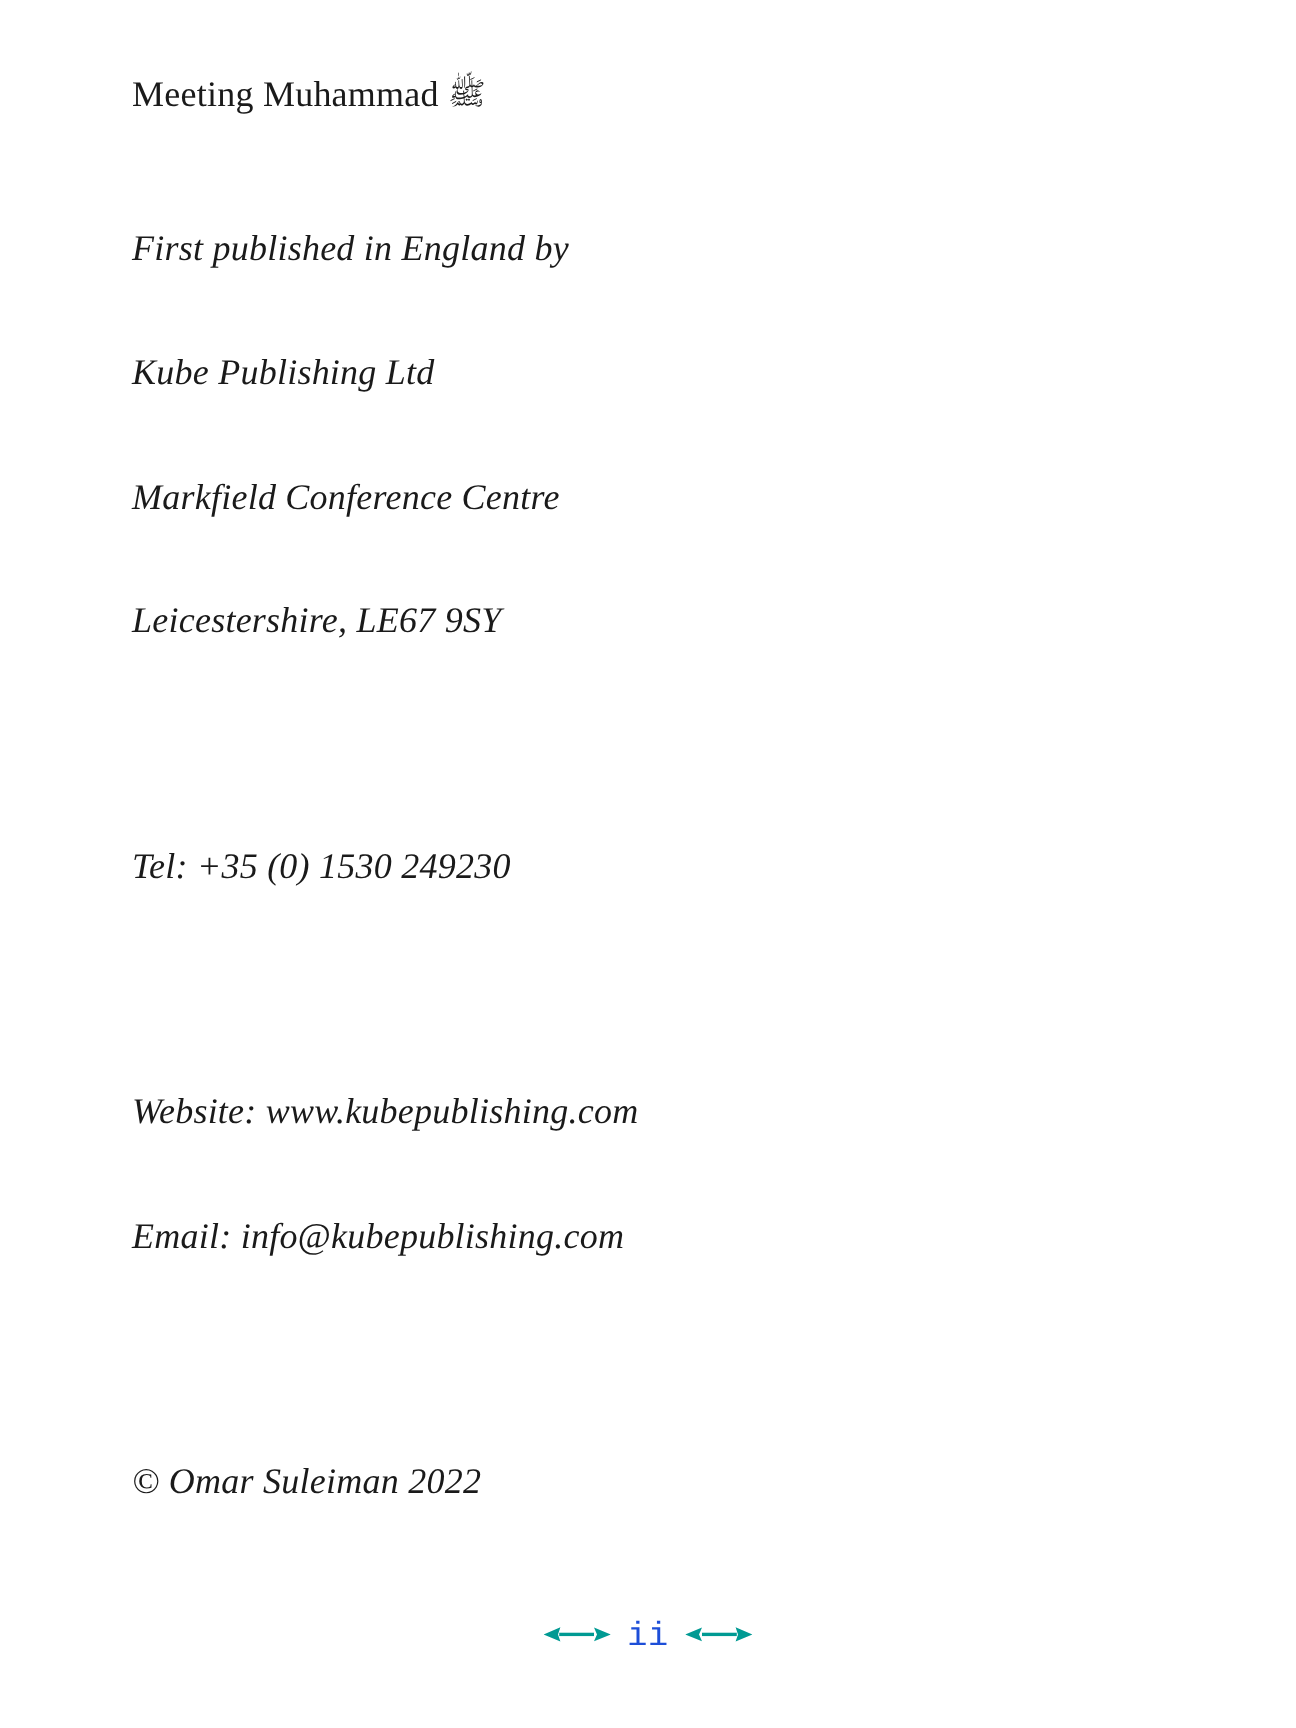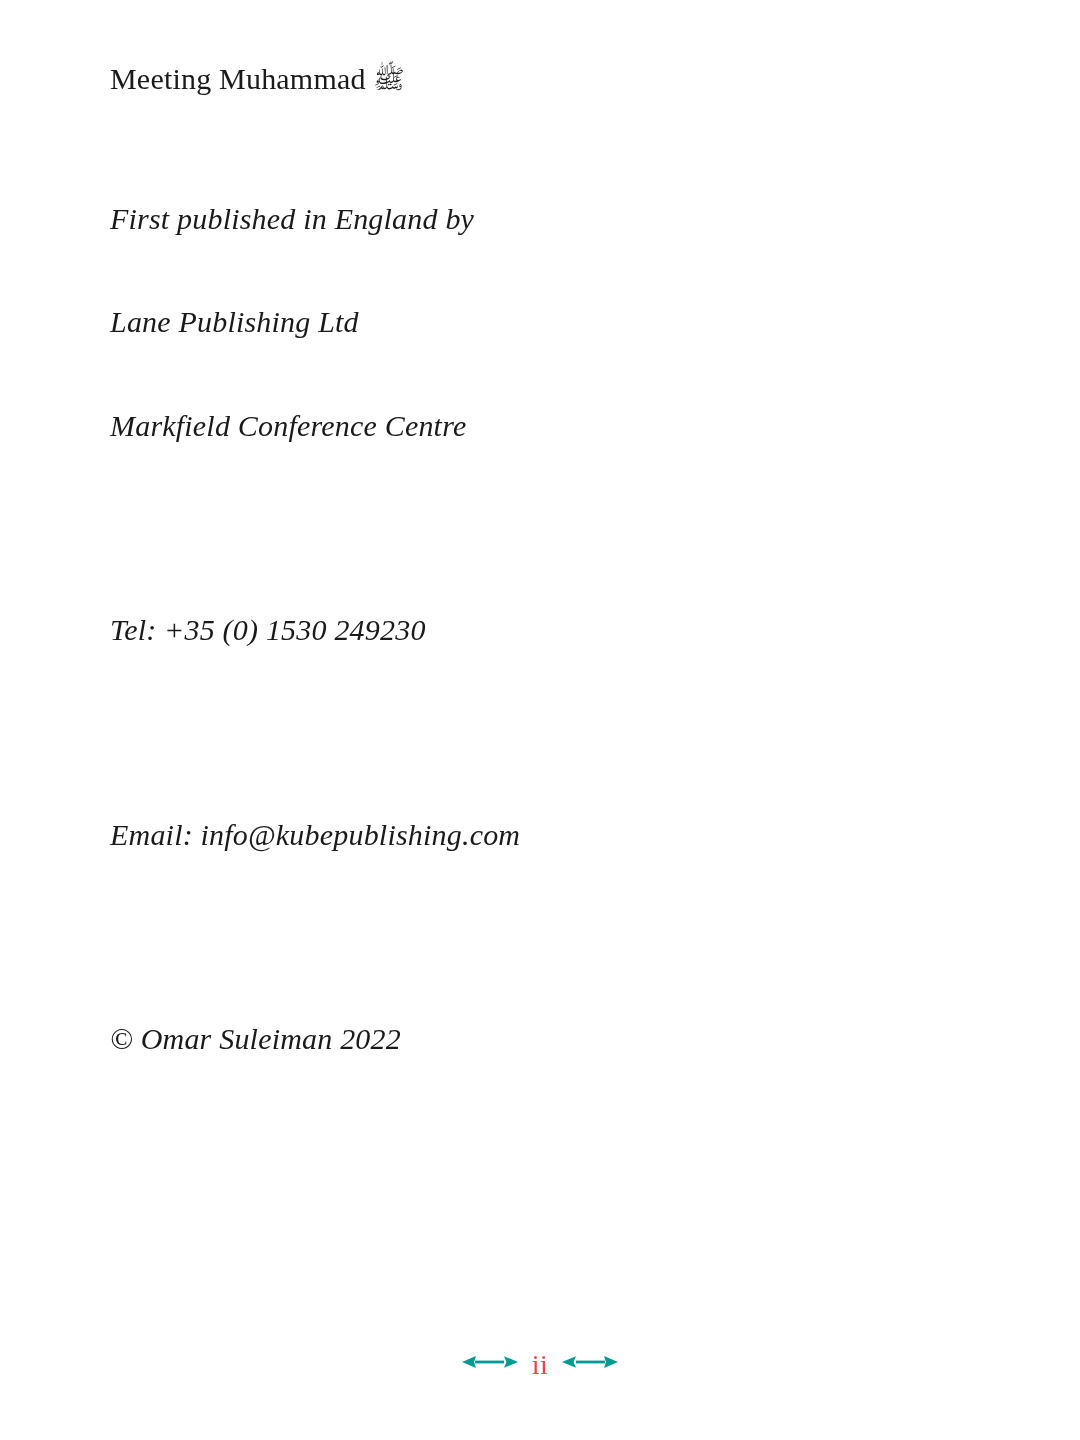--- a/index.html
+++ b/index.html
@@ -25,21 +25,21 @@
     padding: 62px 100px 0 110px;
   }
   .block {
     font-size: 30px;
     line-height: 34.5px;
     letter-spacing: 0.2px;
     margin: 0 0 32px 0;
     white-space: pre-wrap;
   }
   .block.title {
-    margin-bottom: 36px;
+    margin-bottom: 25px;
   }
   .line {
     display: block;
     white-space: pre-wrap;
     font-style: italic;
   }
   .sallallahu {
     font-size: 26px;
     line-height: 1;
     vertical-align: 1px;
@@ -55,47 +55,49 @@
     display: flex;
     align-items: center;
     justify-content: center;
     gap: 14px;
   }
   .orn {
     display: block;
     color: #009a93;
   }
   .folio {
-    font-family: Liberation Serif, serif;
+    font-family: Liberation Mono, monospace;
     font-size: 28px;
-    color: #ef4444;
+    color: #1d4ed8;
     letter-spacing: 0.5px;
     line-height: 1;
     position: relative;
     top: 1px;
   }
 </style>
 </head>
 <body>
 
 <div class="page">
 
   <div class="block title"><span>Meeting Muhammad </span><span class="sallallahu">ﷺ</span></div>
 
   <div class="block">
     <span class="line">First published in England by</span>
-    <span class="line">Lane Publishing Ltd</span>
+    <span class="line">Kube Publishing Ltd</span>
     <span class="line">Markfield Conference Centre</span>
+    <span class="line">Leicestershire, LE67 9SY</span>
   </div>
 
   <div class="block">
     <span class="line">Tel: +35 (0) 1530 249230</span>
   </div>
 
   <div class="block">
+    <span class="line">Website: www.kubepublishing.com</span>
     <span class="line">Email: info@kubepublishing.com</span>
   </div>
 
   <div class="block">
     <span class="line">© Omar Suleiman 2022</span>
     
   </div>
 
 </div>
 

